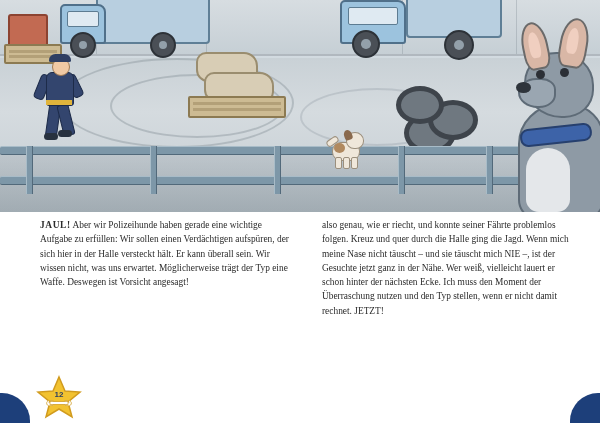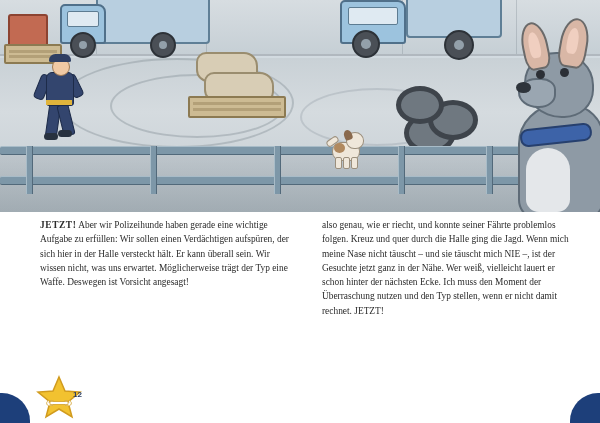--- a/index.html
+++ b/index.html
@@ -228,21 +228,21 @@
   .star-right { left: 528px; }
   .star {
     position: absolute;
     left: 0; top: 0;
     width: 46px; height: 44px;
   }
   .page-num {
     position: absolute;
     left: 0; top: 15px;
     width: 46px;
-    text-align: right;
+    text-align: center;
     font-size: 8px;
     color: #2c3f63;
     font-family: "Liberation Sans", sans-serif;
     font-weight: 700;
   }
   .bone {
     position: absolute;
     left: 9px;
     top: 24px;
     width: 28px;
@@ -369,21 +369,21 @@
         </div>
     </div>
 
     <div class="corner-tl-ill"></div>
     <div class="corner-tr-ill"></div>
   </div>
 
   <div class="text-area">
 
     <div class="page page-left">
-      <p class="para"><span class="excl">JETZT!</span><span> Aber wir Polizeihunde haben gerade eine wichtige Aufgabe zu erfüllen: Wir sollen einen Verdächtigen aufspüren, der sich hier in der Halle versteckt hält. Er kann überall sein. Wir wissen nicht, was uns erwartet. Möglicherweise trägt der Typ eine Waffe. Deswegen ist Vorsicht angesagt!</span></p>
+      <p class="para"><span class="excl">JAUL!</span><span> Aber wir Polizeihunde haben gerade eine wichtige Aufgabe zu erfüllen: Wir sollen einen Verdächtigen aufspüren, der sich hier in der Halle versteckt hält. Er kann überall sein. Wir wissen nicht, was uns erwartet. Möglicherweise trägt der Typ eine Waffe. Deswegen ist Vorsicht angesagt!</span></p>
     </div>
 
     <div class="page page-right">
       <p class="para"><span>also genau, wie er riecht, und konnte seiner Fährte problemlos folgen. Kreuz und quer durch die Halle ging die Jagd. Wenn mich meine Nase nicht täuscht – und sie täuscht mich NIE –, ist der Gesuchte jetzt ganz in der Nähe. Wer weiß, vielleicht lauert er schon hinter der nächsten Ecke. Ich muss den Moment der Überraschung nutzen und den Typ stellen, wenn er nicht damit rechnet. JETZT!</span></p>
     </div>
   </div>
 
   <div class="star-wrap star-left">
     <svg class="star" viewBox="0 0 46 44">
       <polygon points="23,2 29,16 44,17 32,27 36,42 23,34 10,42 14,27 2,17 17,16" fill="#f2c230" stroke="#d19b1e" stroke-width="1.5"></polygon>

